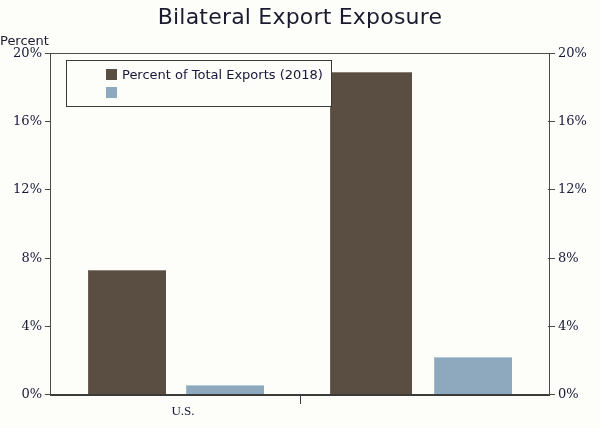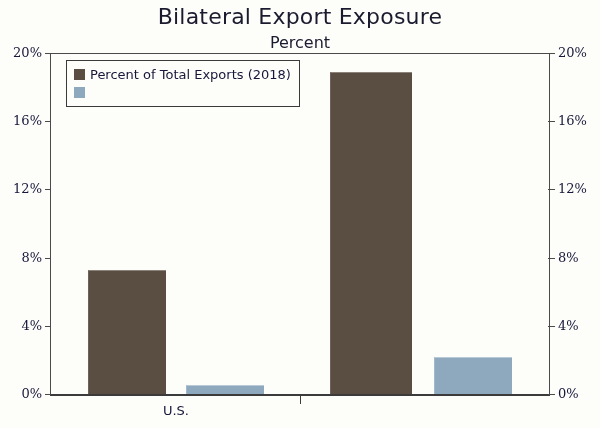--- a/index.html
+++ b/index.html
@@ -30,22 +30,22 @@
     font-size: 22px;
     color: #1b1b2f;
     font-family: "DejaVu Sans", sans-serif;
     letter-spacing: 0.2px;
   }
   #chart-subtitle {
     position: absolute;
     top: 33px;
     left: 0;
     width: 600px;
-    text-align: center;
-    font-size: 16px;
+    text-align: left;
+    font-size: 13px;
     color: #1b1b2f;
     font-family: "DejaVu Sans", sans-serif;
   }
 
   
   #plot-area {
     position: absolute;
     left: 50px;
     top: 53px;
     width: 500px;
@@ -164,20 +164,21 @@
     top: 60px;
     border: 1px solid #3a3a3a;
     background: #fdfdfa;
     padding: 4px 8px 5px 7px;
     box-sizing: border-box;
   }
   .legend-row {
     display: flex;
     align-items: center;
     height: 18px;
+    margin-left: 32px;
   }
   .legend-swatch {
     width: 11px;
     height: 11px;
     margin-right: 5px;
     flex: 0 0 auto;
   }
   .legend-swatch.series-exports {
     background-color: #5a4d42;
   }
@@ -235,21 +236,21 @@
     <div class="ticklabel-right-wrap" style="top:333px;">0%</div>
 
     <div class="bar series-exports" style="left: 38px; width: 78px; height: 124.465px; background-color: rgb(90, 77, 66);"></div>
     <div class="bar series-valueadd" style="left: 136px; width: 78px; height: 8.525px; background-color: rgb(142, 169, 189);"></div>
 
     <div class="bar series-exports" style="left: 280px; width: 82px; height: 322.245px; background-color: rgb(90, 77, 66);"></div>
     <div class="bar series-valueadd" style="left: 384px; width: 78px; height: 37.51px; background-color: rgb(142, 169, 189);"></div>
 
     <div class="cat-divider" style="left:250px;"></div>
 
-    <div class="cat-label" style="left:76px; width:100px;">U.S.</div>
+    <div class="cat-label" style="left:83px; width:100px;font-family:Liberation Serif, serif;">U.S.</div>
 
   </div>
 
   <div id="legend">
     <div class="legend-row">
       <span class="legend-swatch series-exports"></span>
       <span class="legend-text">Percent of Total Exports (2018)</span>
     </div>
     <div class="legend-row">
       <span class="legend-swatch series-valueadd"></span>

